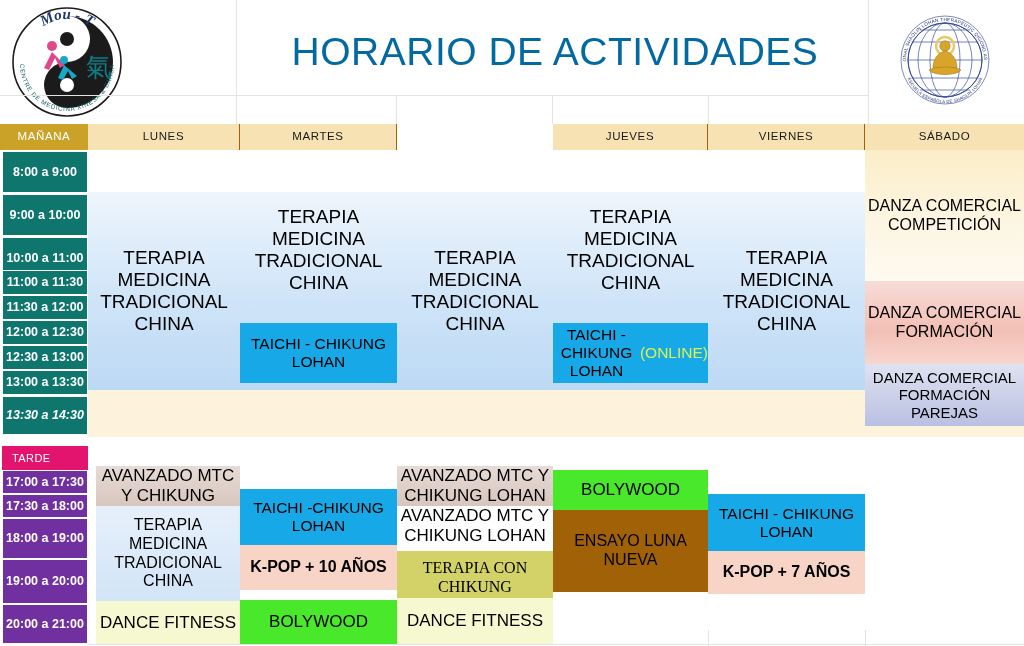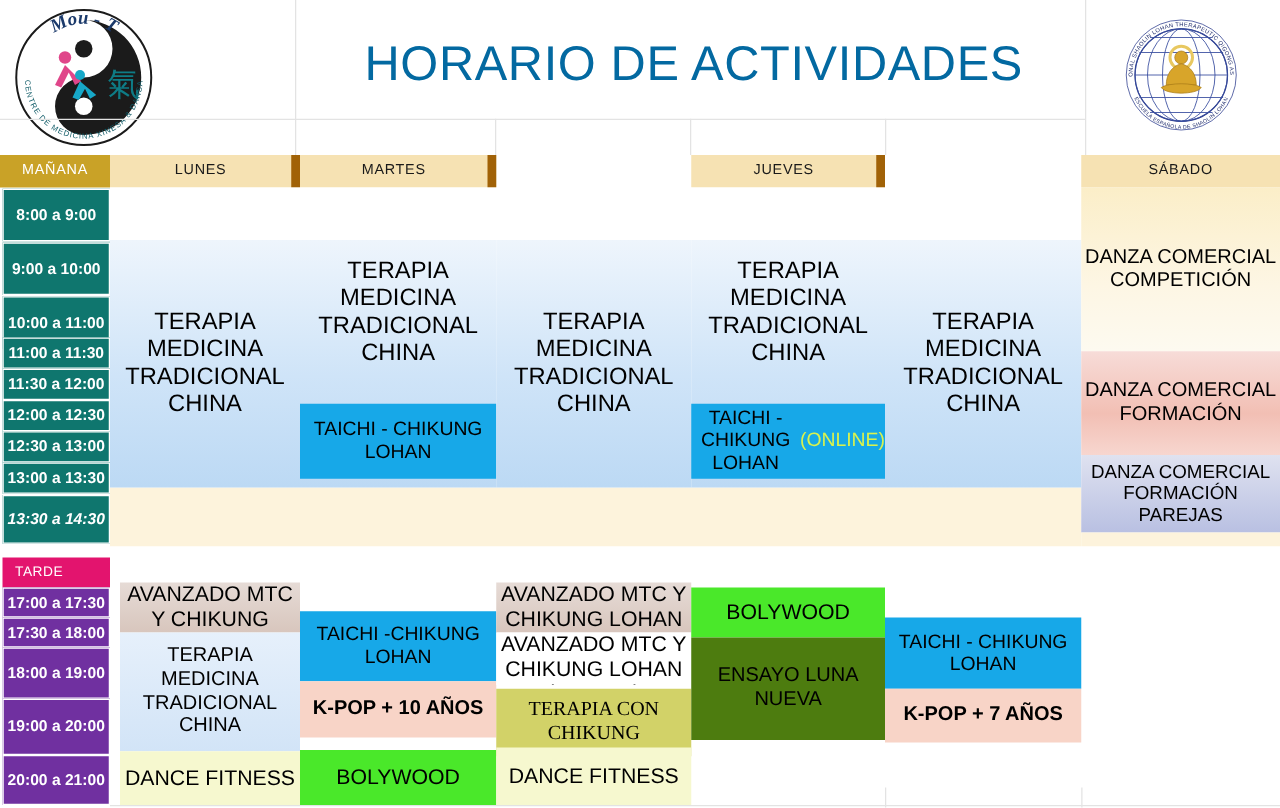--- a/index.html
+++ b/index.html
@@ -42,21 +42,21 @@
     display:flex;align-items:center;justify-content:center;
     text-align:center;
     line-height:1.16;
     color:#000000;
     overflow:hidden;
   }
 
   
   .dayhdr{
     background:#f6e2b3;
-    border-right:7px solid #a16207;
+    border-right:1px solid #a16207;
     font-size:11.5px;
     letter-spacing:0.6px;
     color:#1a1a1a;
   }
   .manana-hdr{
     background:#c9a227;
     color:#ffffff;
     font-size:11.5px;
     letter-spacing:0.6px;
   }
@@ -130,21 +130,21 @@
   }
   .c-bolywood{
     background:#4ae82a;
     font-size:17px;
   }
   .c-terapia-chikung{
     background:#d2d268;
     font-size:16px;
   }
   .c-ensayo{
-    background:#4d7c0f;
+    background:#a16207;
     font-size:16px;
   }
   .c-avanzado-online{
     background:#ffffff;
     font-size:17px;
   }
   .online{color:#d9f24e;}
   .hairline{
     position:absolute;background:#e3e3e3;
   }
@@ -220,20 +220,21 @@
     <div class="hairline" style="left:396px;top:95px;width:1px;height:29px;"></div>
     <div class="hairline" style="left:552px;top:95px;width:1px;height:29px;"></div>
     <div class="hairline" style="left:708px;top:95px;width:1px;height:29px;"></div>
   </div>
 
   <div class="cell manana-hdr" style="left:0;top:124px;width:88px;height:26px;">MAÑANA</div>
 
   <div class="cell dayhdr" style="left:88px;top:124px;width:152px;height:26px;">LUNES</div>
   <div class="cell dayhdr" style="left:240px;top:124px;width:157px;height:26px;">MARTES</div>
   <div class="cell dayhdr" style="left:553px;top:124px;width:155px;height:26px;">JUEVES</div>
+  <div class="cell dayhdr" style="left:708px;top:124px;width:157px;height:26px;">VIERNES</div>
   <div class="cell dayhdr" style="left:865px;top:124px;width:159px;height:26px;border-right:none;">SÁBADO</div>
 
   <div class="cell time-m" style="left:2px;top:151px;width:86px;height:42px;">8:00 a 9:00</div>
   <div class="cell time-m" style="left:2px;top:194px;width:86px;height:42px;">9:00 a 10:00</div>
   <div class="cell time-m" style="left:2px;top:237px;width:86px;height:42px;">10:00 a 11:00</div>
   <div class="cell time-m" style="left:2px;top:270px;width:86px;height:25px;">11:00 a 11:30</div>
   <div class="cell time-m" style="left:2px;top:295px;width:86px;height:25px;">11:30 a 12:00</div>
   <div class="cell time-m" style="left:2px;top:320px;width:86px;height:25px;">12:00 a 12:30</div>
   <div class="cell time-m" style="left:2px;top:345px;width:86px;height:25px;">12:30 a 13:00</div>
   <div class="cell time-m" style="left:2px;top:370px;width:86px;height:25px;">13:00 a 13:30</div>

